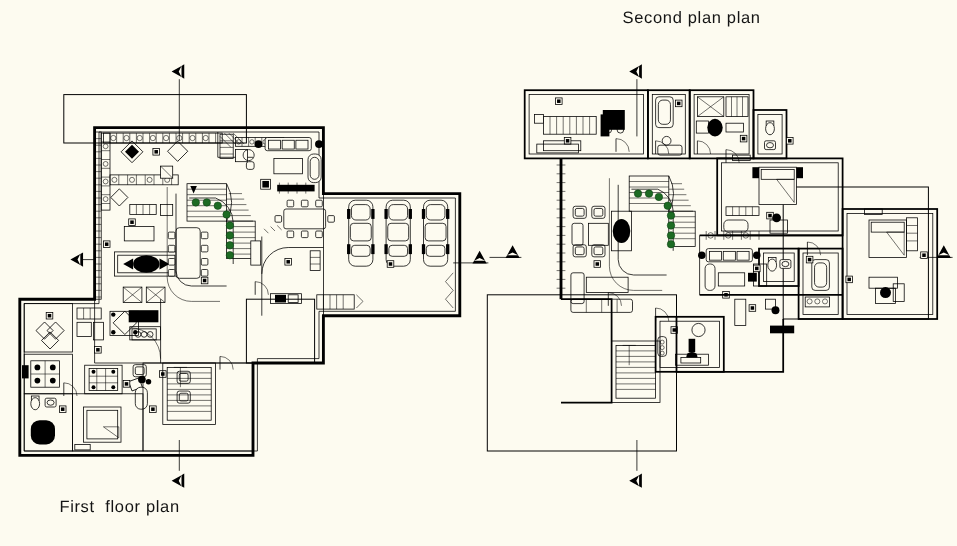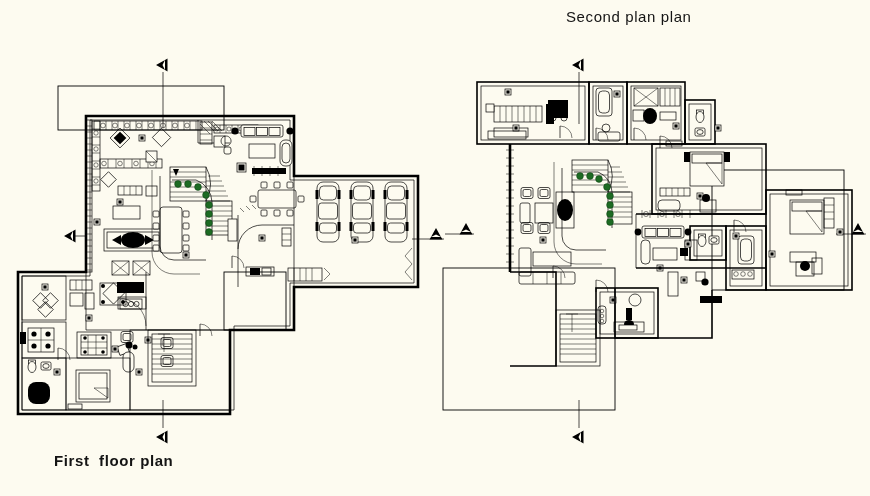--- a/index.html
+++ b/index.html
@@ -12,21 +12,21 @@
   #sheet{position:absolute;inset:0;width:870px;height:496px;}
   .plan-label{
     position:absolute;
     color:#141414;
     font-family:"Liberation Sans", sans-serif;
     font-size:15px;
     letter-spacing:0.6px;
     white-space:pre;
     user-select:none;
   }
-  #label-first{left:54px;top:452px;font-weight:bold;}
+  #label-first{left:54px;top:452px;}
   #label-second{left:566px;top:8px;}
   svg{display:block;}
   .wall{fill:none;stroke:#000;stroke-width:1.6;}
   .wall-th{fill:none;stroke:#000;stroke-width:2.6;}
   .thin{fill:none;stroke:#000;stroke-width:0.7;}
   .hair{fill:none;stroke:#000;stroke-width:0.5;}
   .fill-k{fill:#000;stroke:none;}
   .fur{fill:none;stroke:#000;stroke-width:0.7;}
   .furf{fill:#fdfbf0;stroke:#000;stroke-width:0.7;}
   .grn{fill:#1d6b23;stroke:#0d3d12;stroke-width:0.5;}

